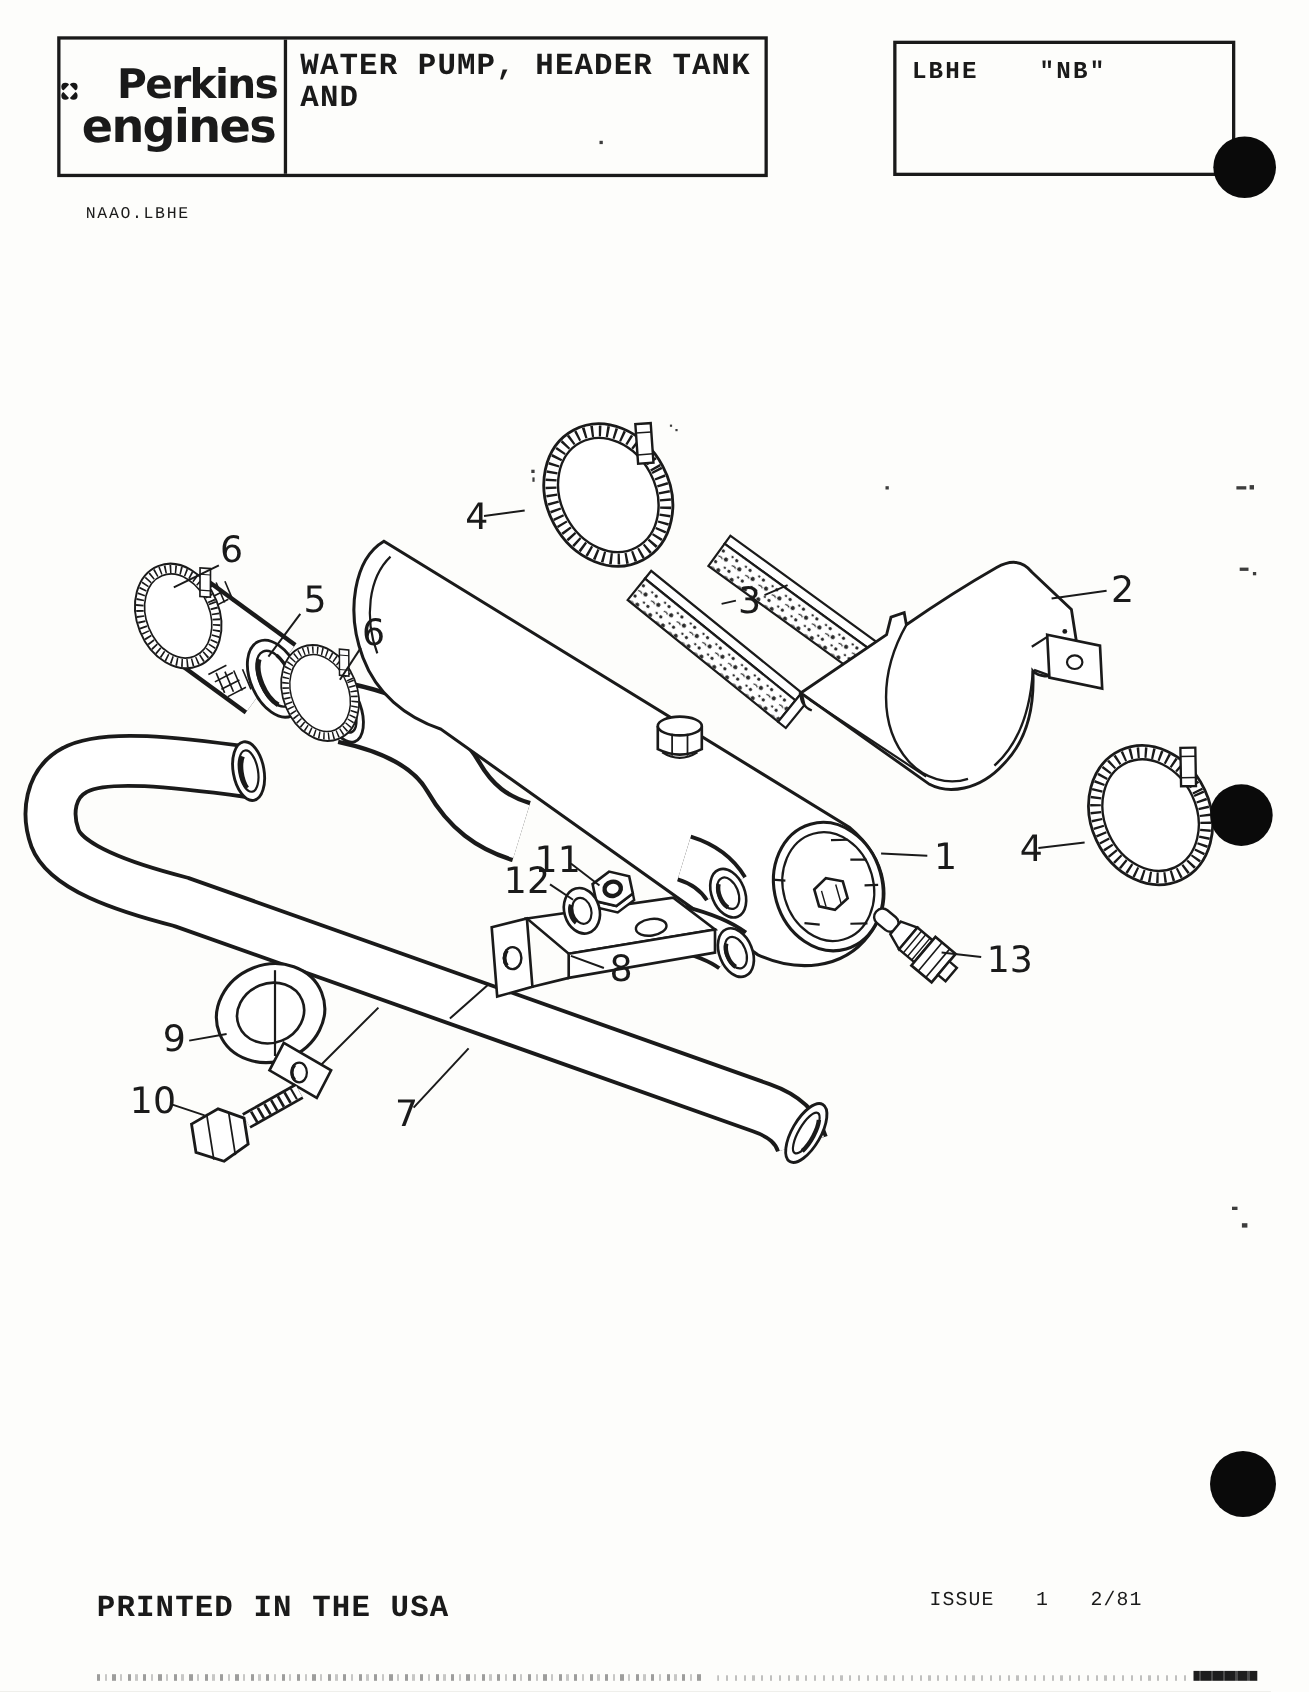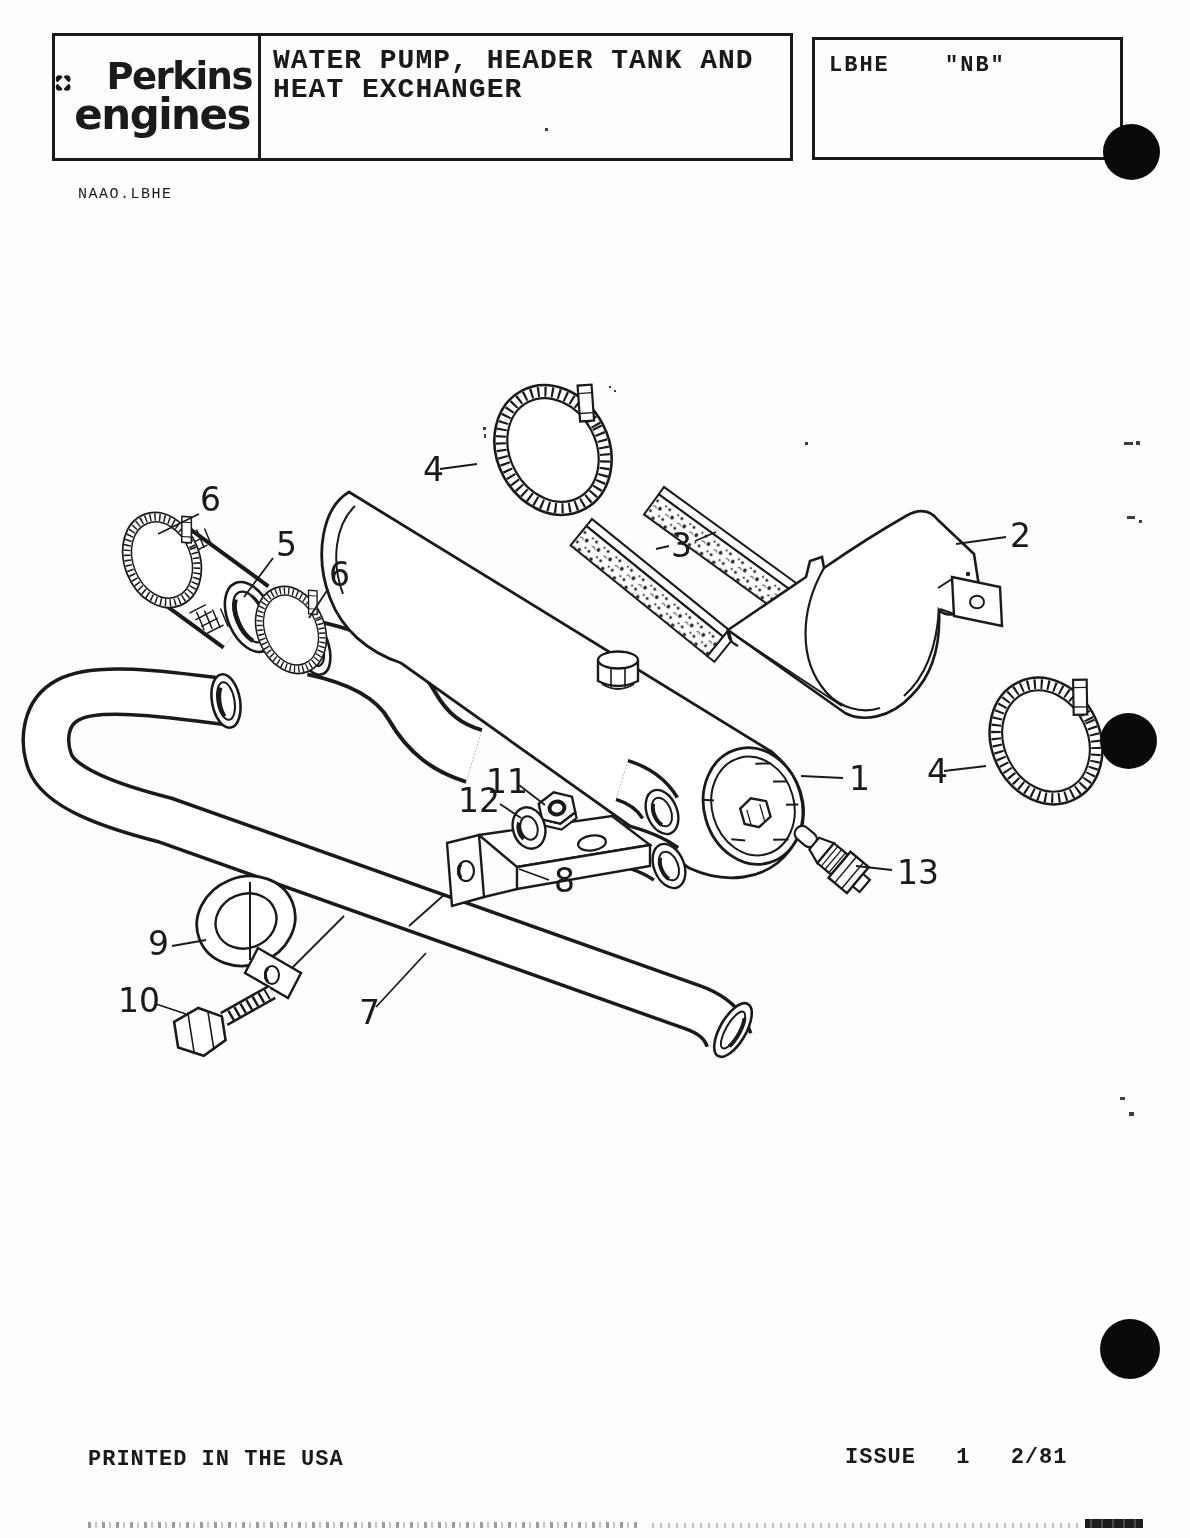--- a/index.html
+++ b/index.html
@@ -1,35 +1,35 @@
 <!DOCTYPE html>
 <html><head>
 <meta charset="utf-8">
 <style>
   html,body{margin:0;padding:0;background:#d8d8d4;}
   .page{position:relative;width:1190px;height:1538px;margin:0 auto;background:#fdfdfb;
         overflow:hidden;font-family:"Liberation Mono",monospace;color:#1a1a1a;}
   .diagram-svg{position:absolute;left:0;top:0;z-index:1;}
   .box{position:absolute;border:3px solid #1a1a1a;box-sizing:border-box;z-index:2;background:transparent;}
-  .main-box{left:52px;top:33px;width:741px;height:128px;}
+  .main-box{left:52px;top:33px;width:646px;height:128px;}
   .logo-cell{position:absolute;left:0;top:0;bottom:0;width:203px;border-right:3px solid #1a1a1a;}
   .brand-wrap{display:flex;justify-content:flex-end;align-items:flex-start;margin-top:24px;padding-right:6px;}
   .emblem{margin-top:9px;margin-right:3px;}
   .brand-col{display:flex;flex-direction:column;align-items:flex-end;
              font-family:"DejaVu Sans",sans-serif;font-weight:bold;line-height:0.94;letter-spacing:-1.5px;}
   .brand-top{font-size:37px;}
   .brand-bottom{font-size:42px;padding-right:2px;}
   .title-cell{position:absolute;left:218px;top:10px;right:8px;
               font-size:28px;font-weight:bold;letter-spacing:1px;line-height:29px;}
   .plate-box{left:812px;top:37px;width:311px;height:123px;}
   .plate-line{padding:13px 0 0 14px;font-size:22px;font-weight:bold;letter-spacing:2px;}
   .plate-num{margin-left:40px;}
   .doc-code{position:absolute;left:78px;top:186px;font-size:15px;font-weight:normal;letter-spacing:1.5px;z-index:2;}
-  .footer-left{position:absolute;left:88px;top:1447px;font-size:22px;font-weight:bold;letter-spacing:1px;z-index:2;font-family:Liberation Mono, monospace;}
-  .footer-right{position:absolute;left:845px;top:1445px;font-size:22px;font-weight:bold;letter-spacing:1px;z-index:2;}
+  .footer-left{position:absolute;left:88px;top:1447px;font-size:28px;font-weight:bold;letter-spacing:1px;z-index:2;font-family:Liberation Mono, monospace;}
+  .footer-right{position:absolute;left:845px;top:1445px;font-size:18px;font-weight:normal;letter-spacing:1px;z-index:2;}
   .fr-gap{margin-left:26px;}
   .hole{position:absolute;background:#0a0a0a;border-radius:50%;z-index:5;}
   .hole-top{left:1103px;top:124px;width:57px;height:56px;}
   .hole-mid{left:1100px;top:713px;width:57px;height:56px;}
   .hole-bot{left:1100px;top:1319px;width:60px;height:60px;}
   .noise{position:absolute;z-index:2;}
   .noise-a{left:88px;top:1522px;width:552px;height:6px;opacity:.55;
            background:repeating-linear-gradient(90deg,rgba(35,35,35,.8) 0 3px,transparent 3px 7px,rgba(35,35,35,.45) 7px 9px,transparent 9px 14px);}
   .noise-b{left:652px;top:1523px;width:430px;height:5px;opacity:.35;
            background:repeating-linear-gradient(90deg,rgba(35,35,35,.8) 0 2px,transparent 2px 8px);}
@@ -334,21 +334,20 @@
           <polygon points="12,3.5 21,13 12,22.5 3,13" fill="#fdfdfb"></polygon>
         </svg>
         <div class="brand-col">
           <div class="brand-top">Perkins</div>
           <div class="brand-bottom">engines</div>
         </div>
       </div>
     </div>
     <div class="title-cell">
       <div>WATER PUMP, HEADER TANK AND</div>
-      <div>HEAT EXCHANGER</div>
     </div>
   </div>
 
   <div class="box plate-box">
     <div class="plate-line">
       <span>LBHE</span>
       <span class="plate-num">"NB"</span>
     </div>
   </div>
 

